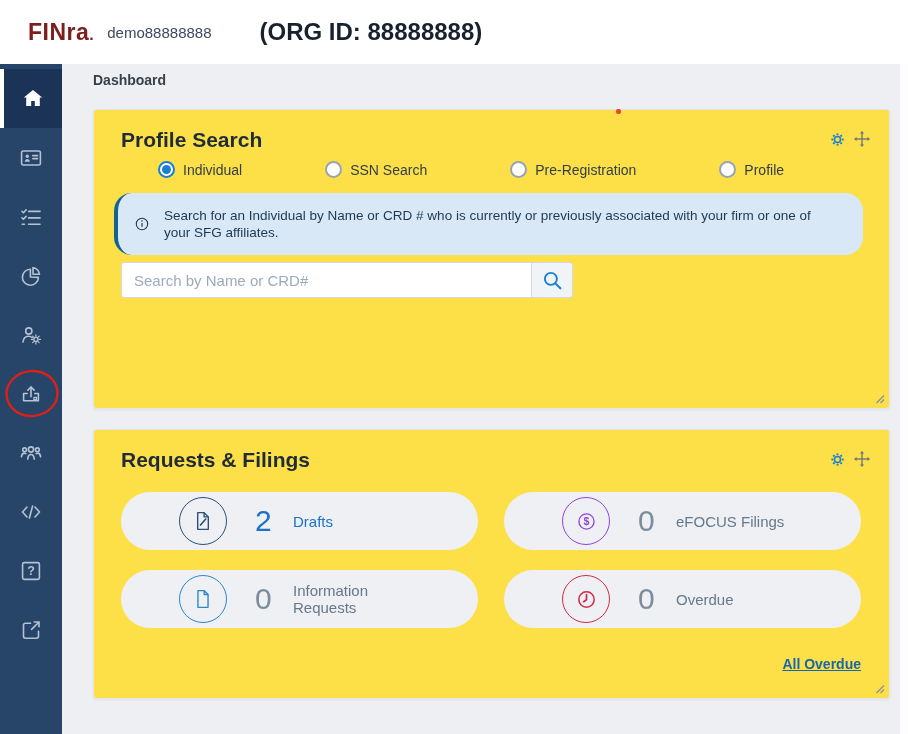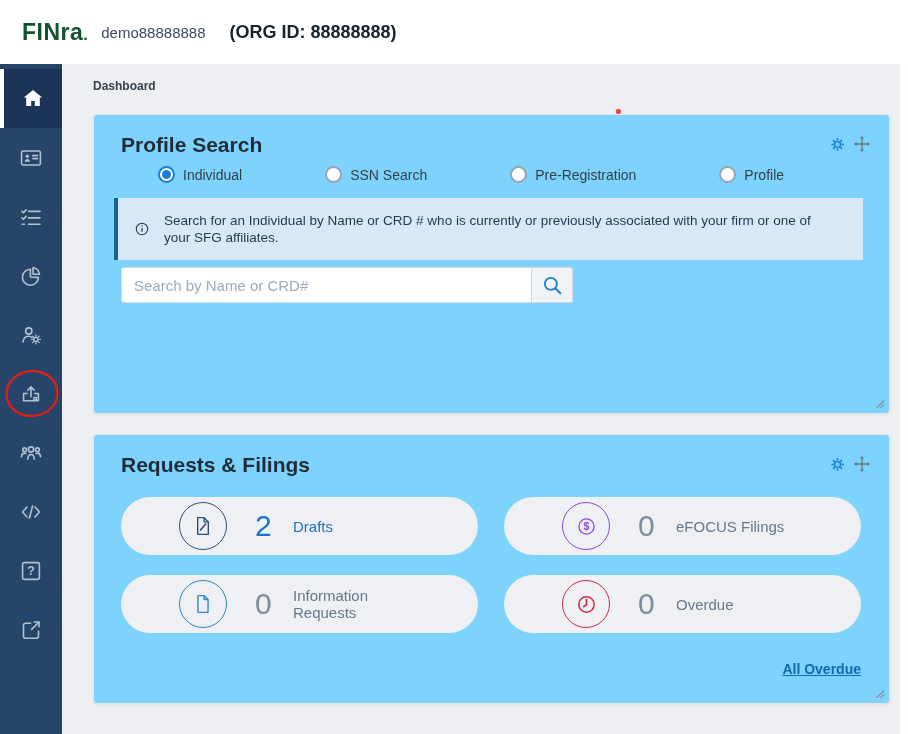--- a/index.html
+++ b/index.html
@@ -3,51 +3,51 @@
 <meta charset="utf-8">
 <style>
   html,body{margin:0;padding:0;}
   body{
     width:908px;height:734px;overflow:hidden;position:relative;
     font-family:"Liberation Sans",sans-serif;background:#ffffff;
     -webkit-font-smoothing:antialiased;
   }
   
   .header{position:absolute;left:0;top:0;width:908px;height:64px;background:#fff;display:flex;align-items:center;z-index:5;}
-  .logo{margin-left:22px;font-size:23px;font-weight:800;color:#14532d;letter-spacing:.5px;cursor:pointer;}
+  .logo{margin-left:28px;font-size:23px;font-weight:800;color:#7f1d1d;letter-spacing:.5px;cursor:pointer;}
   .logo .dot{font-size:16px;}
   .account-name{margin-left:13px;font-size:15px;color:#3c4a5e;}
-  .org-id{margin-left:24px;font-size:18px;font-weight:700;color:#17222e;}
+  .org-id{margin-left:48px;font-size:24px;font-weight:700;color:#17222e;}
   
   .sidebar{position:absolute;left:0;top:64px;width:62px;bottom:0;background:#264569;padding-top:5px;box-sizing:border-box;z-index:4;}
   .nav-item{width:62px;height:59px;box-sizing:border-box;display:flex;align-items:center;justify-content:center;cursor:pointer;}
   .nav-item.active{background:#1a3356;border-left:4px solid #ffffff;}
   svg.si{stroke:#b5c2d2;fill:none;stroke-width:1.6;stroke-linecap:round;stroke-linejoin:round;}
   
   .main{position:absolute;left:62px;top:64px;right:8px;bottom:0;background:#edeff2;overflow:hidden;}
   .scroll-track{position:absolute;right:0;top:64px;width:8px;bottom:0;background:#fdfdfd;z-index:3;}
-  .page-title{margin:0;padding:15px 0 0 31px;font-size:12px;font-weight:700;color:#37414c;}
-  .card{position:relative;margin-left:31px;width:797px;background:#7dd3fc;border:1px solid #e3e5e9;border-radius:4px;
+  .page-title{margin:0;padding:8px 0 0 31px;font-size:14px;font-weight:700;color:#37414c;}
+  .card{position:relative;margin-left:31px;width:797px;background:#fde047;border:1px solid #e3e5e9;border-radius:4px;
         box-shadow:0 1px 3px rgba(27,35,48,.07);box-sizing:border-box;padding:18px 28px 0 27px;}
   .card-1{margin-top:21px;height:300px;}
   .card-2{margin-top:20px;height:270px;}
   .card-head{display:flex;justify-content:space-between;align-items:flex-start;}
   .card-title{margin:0;font-size:21px;font-weight:700;color:#1f2b38;}
   .widget-actions{display:flex;gap:7px;margin-top:2px;margin-right:-10px;}
   .icon-btn{width:18px;height:18px;display:flex;align-items:center;justify-content:center;cursor:pointer;background:none;border:none;padding:0;}
   
   .radio-row{display:flex;align-items:center;margin-top:9px;}
   .radio-opt{display:flex;align-items:center;margin-right:46px;cursor:pointer;padding-left:37px;}
   .radio-dot{width:17px;height:17px;border-radius:50%;border:2px solid #98a4b3;box-sizing:border-box;background:#fff;position:relative;flex:none;}
   .radio-opt.selected .radio-dot{border-color:#1a7fd4;}
   .radio-opt.selected .radio-dot::after{content:"";position:absolute;inset:2px;border-radius:50%;background:#1a7fd4;}
   .radio-label{margin-left:8px;font-size:14px;color:#323e4a;}
   
   .info-box{margin-top:15px;margin-left:-7px;width:749px;min-height:62px;box-sizing:border-box;background:#d9e8f6;
-            border-left:4px solid #15618f;display:flex;align-items:center;padding:10px 28px 10px 0;}
+            border-left:4px solid #15618f;display:flex;align-items:center;padding:10px 28px 10px 0;border-radius:18px;}
   .info-icon-wrap{flex:none;margin:0 13px 0 15px;display:flex;}
   .info-text{font-size:13.5px;line-height:17px;color:#1d3850;}
   
   .criteria-label{margin-top:16px;font-size:13.5px;color:#44566b;}
   .search-row{margin-top:7px;display:flex;}
   .search-input{width:410px;height:36px;box-sizing:border-box;border:1px solid #d3d9df;border-right:none;border-radius:3px 0 0 3px;
                 padding:0 12px;font-size:15px;color:#333;font-family:"Liberation Sans",sans-serif;outline:none;}
   .search-input::placeholder{color:#9dabb9;}
   .search-btn{width:42px;height:36px;box-sizing:border-box;border:1px solid #d3d9df;border-radius:0 3px 3px 0;background:#f1f4f7;
               display:flex;align-items:center;justify-content:center;cursor:pointer;padding:0;}

